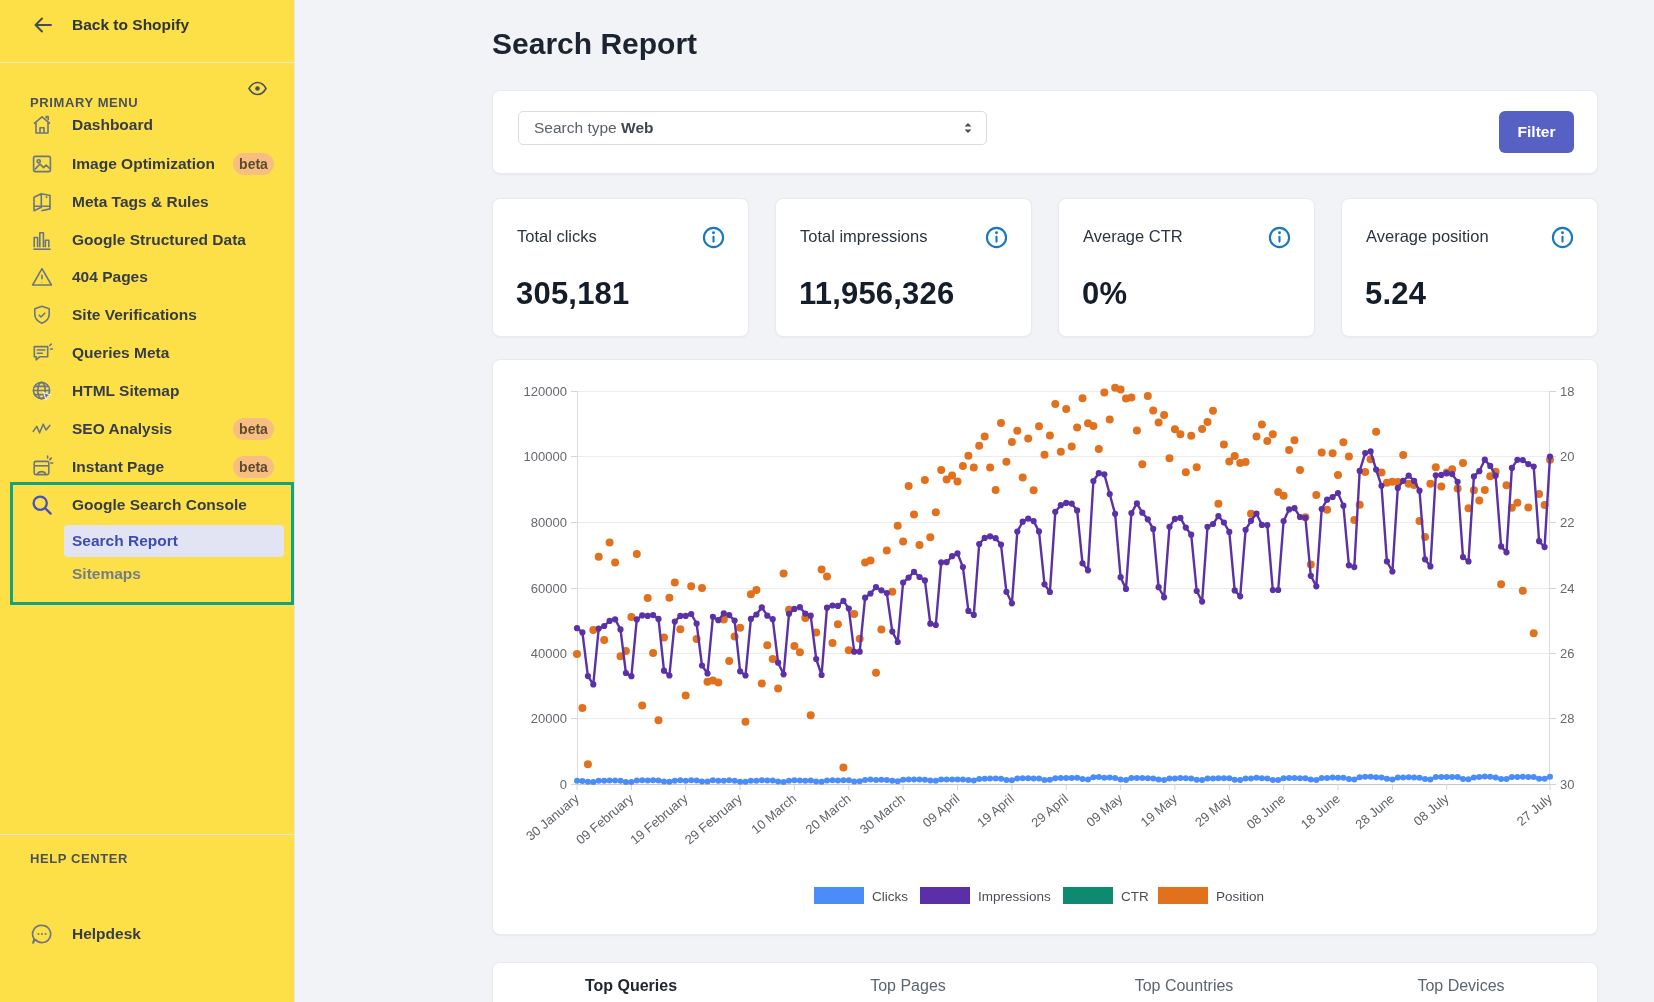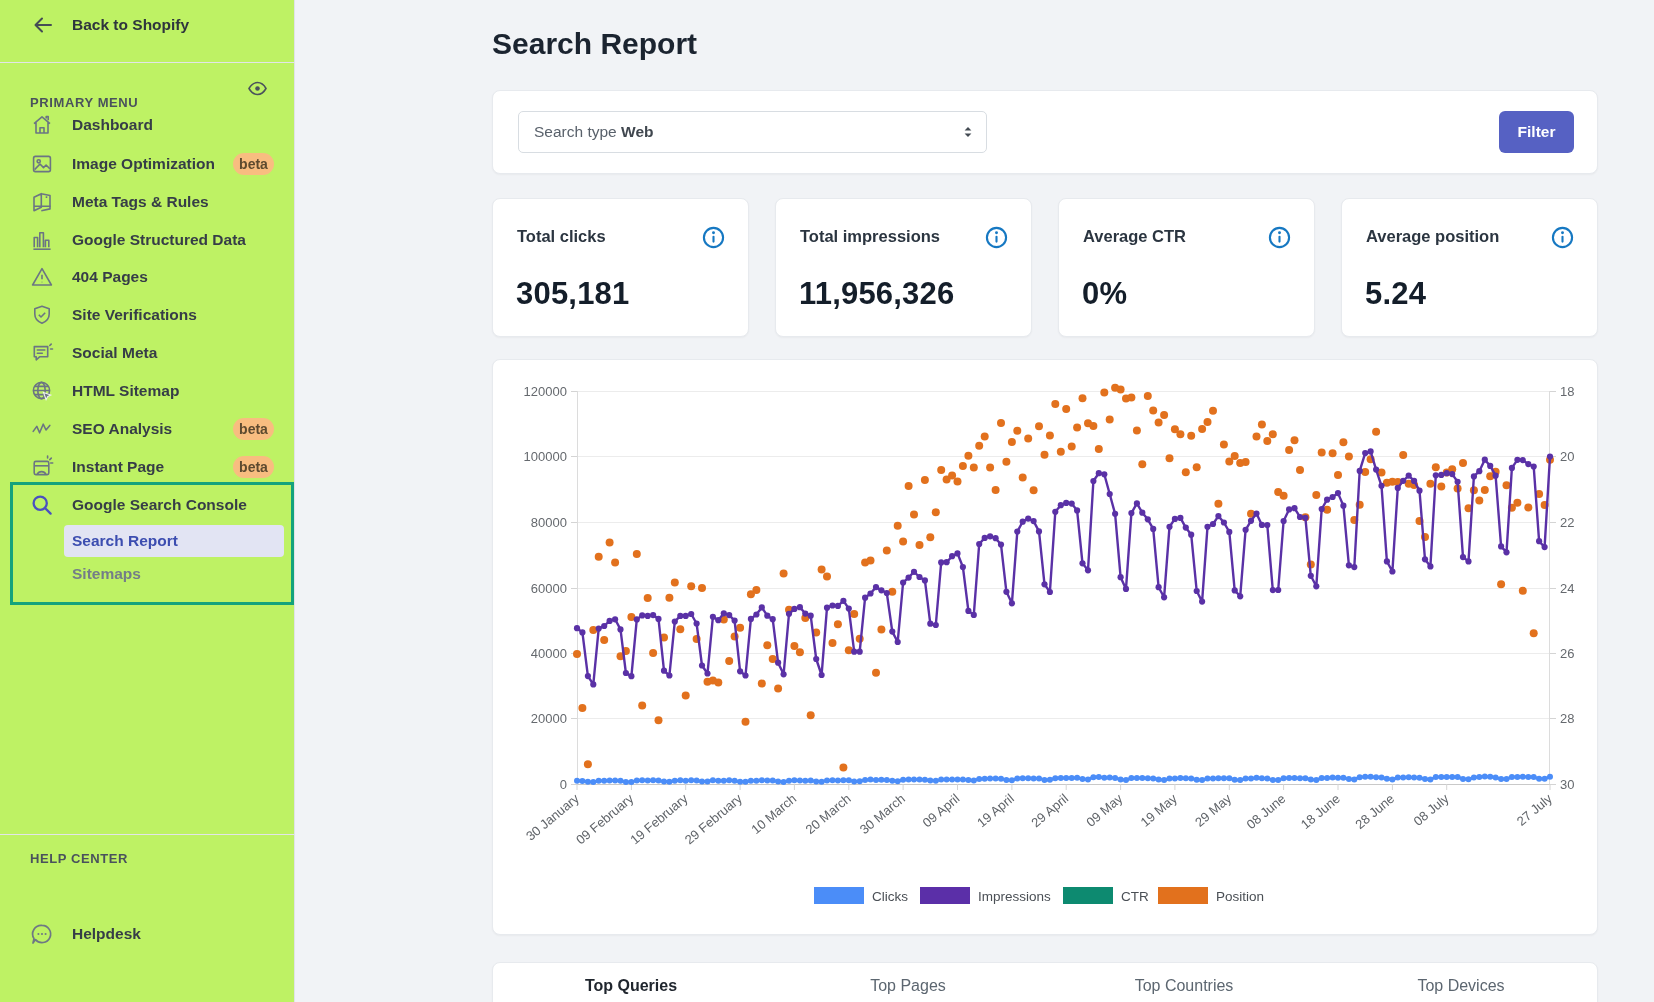--- a/index.html
+++ b/index.html
@@ -3,21 +3,21 @@
 <meta charset="utf-8">
 <title>Search Report</title>
 <style>
   * { margin:0; padding:0; box-sizing:border-box; }
   html,body { width:1654px; height:1002px; overflow:hidden;
     font-family:"Liberation Sans", sans-serif; background:#f1f3f6; }
   .abs { position:absolute; }
 
   
   #sidebar { position:absolute; left:0; top:0; width:295px; height:1002px;
-    background:#bef264; border-right:1px solid #e0e3e7; }
+    background:#fde047; border-right:1px solid #e0e3e7; }
   .sb-divider { position:absolute; left:0; width:295px; height:1px; background:#e2e5e9; }
   .sb-item { position:absolute; left:0; width:295px; height:38px; }
   .sb-ico { position:absolute; left:30px; top:50%; transform:translateY(-50%); width:24px; height:24px; }
   .sb-txt { position:absolute; left:72px; top:50%; transform:translateY(-50%);
     font-size:15.5px; font-weight:600; color:#363d47; white-space:nowrap; }
   .sb-head { position:absolute; left:30px; font-size:13px; font-weight:700;
     color:#4a525c; letter-spacing:.6px; }
   .beta { position:absolute; left:233px; top:50%; transform:translateY(-50%);
     width:41px; height:22px; border-radius:11px; background:#f8bd80;
     font-size:14px; font-weight:600; color:#5d4a2f; text-align:center; line-height:22px; }
@@ -29,34 +29,34 @@
     font-size:15.5px; font-weight:700; color:#3c4db0; }
   #sitemaps { position:absolute; left:72px; top:574px; transform:translateY(-50%);
     font-size:15.5px; font-weight:600; color:#747d88; }
 
   
   #title { position:absolute; left:492px; top:27px; font-size:30px;
     font-weight:700; color:#1b2430; }
   .card { position:absolute; background:#fff; border:1px solid #e7eaee;
     border-radius:8px; box-shadow:0 1px 2px rgba(22,29,37,.04); }
   #filter-card { left:492px; top:90px; width:1106px; height:84px; }
-  .sel { position:absolute; top:20px; height:42px; background:#fff;
+  .sel { position:absolute; top:20px; height:34px; background:#fff;
     border:1px solid #d8dde2; border-radius:5px; }
   .sel span { position:absolute; left:15px; top:50%; transform:translateY(-50%);
     font-size:15.5px; color:#59616b; white-space:nowrap; }
   .caret { position:absolute; right:14px; top:50%; transform:translateY(-50%); }
   #sel1 { left:25px; width:469px; }
   #sel2 { left:515px; width:470px; }
   #filter-btn { position:absolute; left:1006px; top:20px; width:75px; height:42px;
     background:#5661c3; border-radius:6px; color:#fff; font-size:15.5px;
     font-weight:700; text-align:center; line-height:42px; }
 
   .stat { position:absolute; top:198px; width:257px; height:139px; }
   .stat .lbl { position:absolute; left:24px; top:28px; font-size:16.5px;
-    font-weight:700; color:#2b3540; }
+    font-weight:400; color:#2b3540; }
   .stat .val { position:absolute; left:23px; top:77px; font-size:31px;
     font-weight:700; color:#141e2a; letter-spacing:.2px; }
   .stat .info { position:absolute; right:23px; top:27px; width:23px; height:23px; }
 
   #chart-card { left:492px; top:359px; width:1106px; height:576px; }
   #tabs-card { left:492px; top:962px; width:1106px; height:70px; }
   .tab { position:absolute; top:0; width:276px; height:46px; text-align:center;
     line-height:46px; font-size:16px; color:#5c6670; }
   .tab.active { font-weight:700; color:#20262e; }
 </style>
@@ -123,21 +123,21 @@
         <path d="M8.8 11.8l2.2 2.2 4.2-4.3" stroke-linejoin="round"></path>
       </svg>
       <span class="sb-txt">Site Verifications</span>
     </div>
 <div class="sb-item" style="top:334px;">
       <svg class="sb-ico" viewBox="0 0 24 24" fill="none" stroke="#6b7583" stroke-width="1.6">
         <path d="M4.3 5.6h13.4v10.2H9.6l-3.4 3v-3H4.3z" stroke-linejoin="round"></path>
         <path d="M7.3 9h7.5M7.3 12.3h5" stroke-linecap="round"></path>
         <path d="M19.8 4.5l1.4-1.4M20.6 8h1.9" stroke-linecap="round"></path>
       </svg>
-      <span class="sb-txt">Social Meta</span>
+      <span class="sb-txt">Queries Meta</span>
     </div>
 <div class="sb-item" style="top:372px;">
       <svg class="sb-ico" viewBox="0 0 24 24" fill="none" stroke="#6b7583" stroke-width="1.6">
         <circle cx="11.5" cy="11.5" r="8.1"></circle>
         <ellipse cx="11.5" cy="11.5" rx="3.7" ry="8.1"></ellipse>
         <path d="M3.4 11.5h16.2M4.5 7.4h14M4.5 15.6h14"></path>
         <path d="M13.5 13.5l7.2 2.6-3.1 1.5-1.5 3.1z" fill="#6b7583" stroke="#f3f4f5" stroke-width="1.1"></path>
       </svg>
       <span class="sb-txt">HTML Sitemap</span>
     </div>

